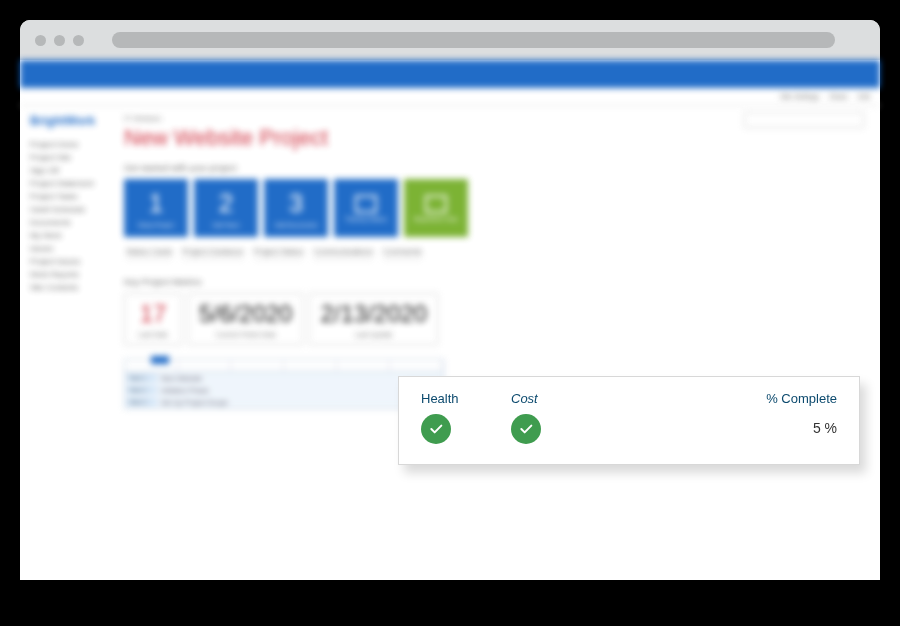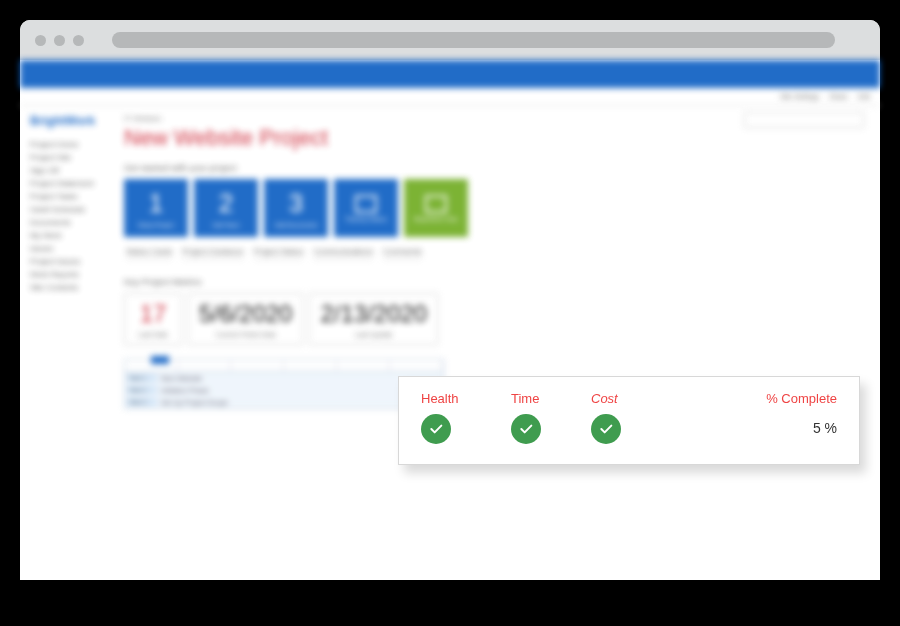--- a/index.html
+++ b/index.html
@@ -42,21 +42,21 @@
     .search { position: absolute; right: 16px; top: 52px; width: 120px; height: 16px; border: 1px solid #ccc; font-size: 8px; color:#888; padding:1px 4px; }
 
     
     .overlay { position: absolute; left: 378px; top: 356px; width: 462px; background: #fff; border: 1px solid #d8d8d8; padding: 14px 22px 20px; box-shadow: 6px 8px 10px rgba(0,0,0,.15); filter: none; }
     .ocells { display: flex; align-items: flex-start; }
     .ocell { display: flex; flex-direction: column; align-items: flex-start; }
     .ocell.h { width: 90px; }
     .ocell.t { width: 80px; }
     .ocell.c { width: 90px; font-style: italic; }
     .ocell.p { flex: 1; text-align: right; align-items: flex-end; }
-    .olabel { font-size: 13px; color: #ef4444; margin-bottom: 8px; }
+    .olabel { font-size: 13px; color: #0c4a6e; margin-bottom: 8px; }
     .check { width: 30px; height: 30px; border-radius: 50%; background: #3f9c4f; display: flex; align-items: center; justify-content: center; }
     .check svg { width: 16px; height: 16px; }
     .pct { font-size: 14px; color: #333; margin-top: 6px; }
   </style>
 </head>
 <body>
 
 <div class="window">
   <div class="chrome">
     <span class="dot"></span>
@@ -163,28 +163,20 @@
   <div class="overlay">
     <div class="ocells">
       <div class="ocell h">
         <div class="olabel">Health</div>
         <div class="check">
           <svg viewBox="0 0 24 24">
               <path fill="none" stroke="#fff" stroke-width="3" stroke-linecap="round" stroke-linejoin="round" d="M5 12l5 5L20 7"></path>
             </svg>
         </div>
       </div>
-      <div class="ocell t">
-        <div class="olabel">Time</div>
-        <div class="check">
-          <svg viewBox="0 0 24 24">
-              <path fill="none" stroke="#fff" stroke-width="3" stroke-linecap="round" stroke-linejoin="round" d="M5 12l5 5L20 7"></path>
-            </svg>
-        </div>
-      </div>
       <div class="ocell c">
         <div class="olabel">Cost</div>
         <div class="check">
           <svg viewBox="0 0 24 24">
               <path fill="none" stroke="#fff" stroke-width="3" stroke-linecap="round" stroke-linejoin="round" d="M5 12l5 5L20 7"></path>
             </svg>
         </div>
       </div>
       <div class="ocell p">
         <div class="olabel">% Complete</div>

